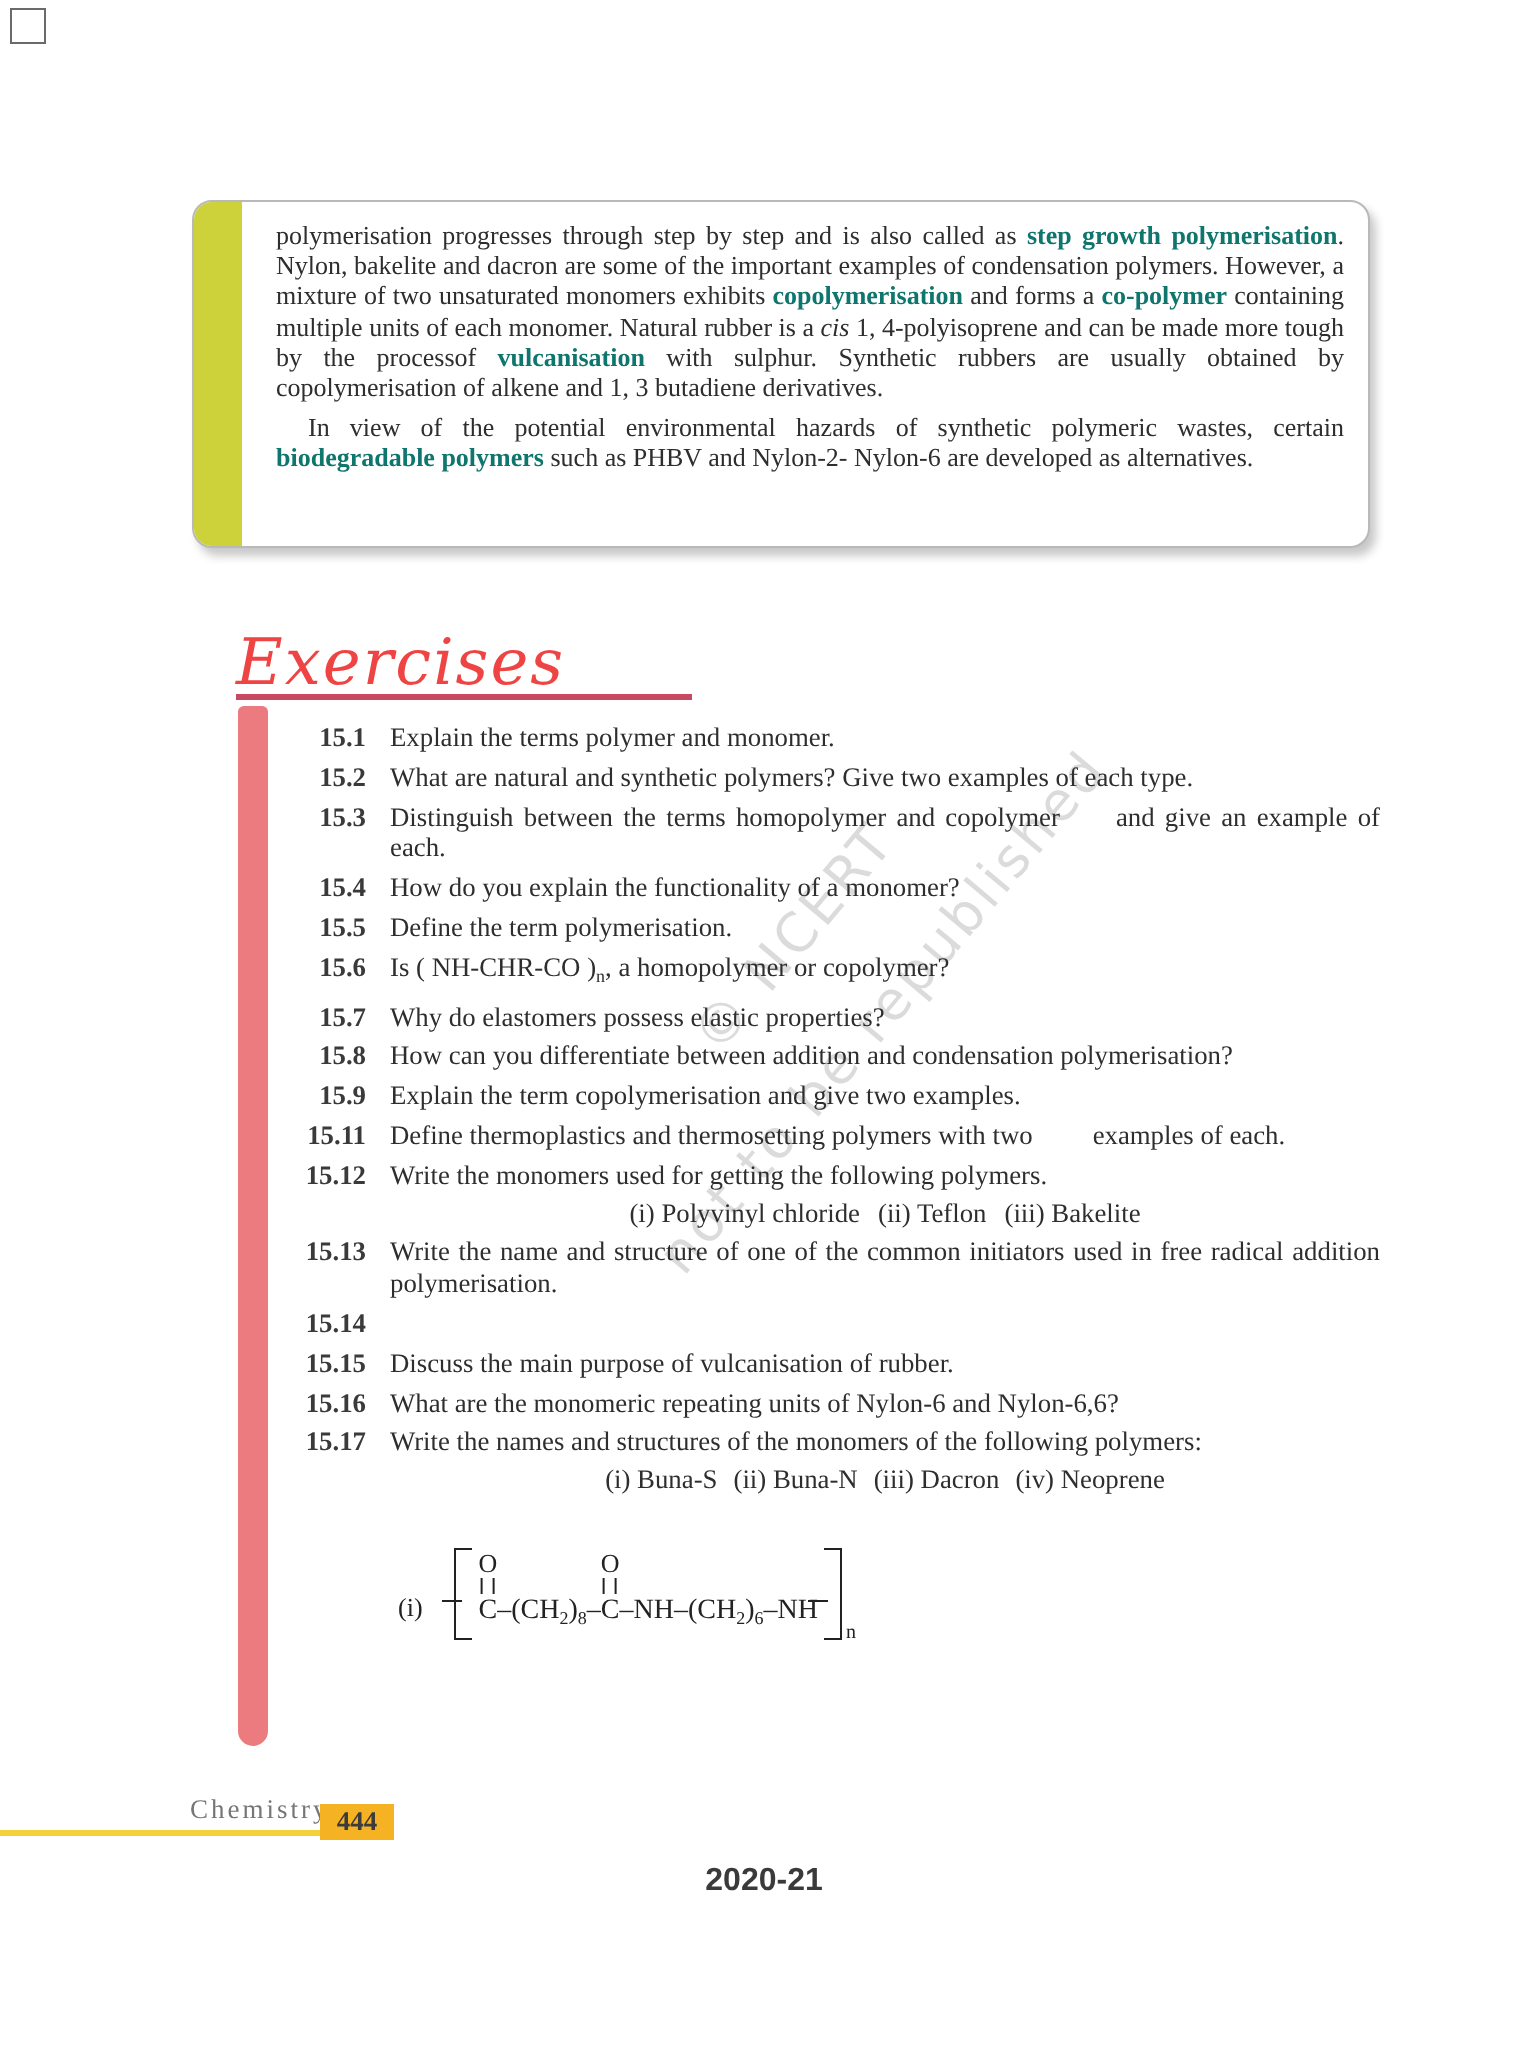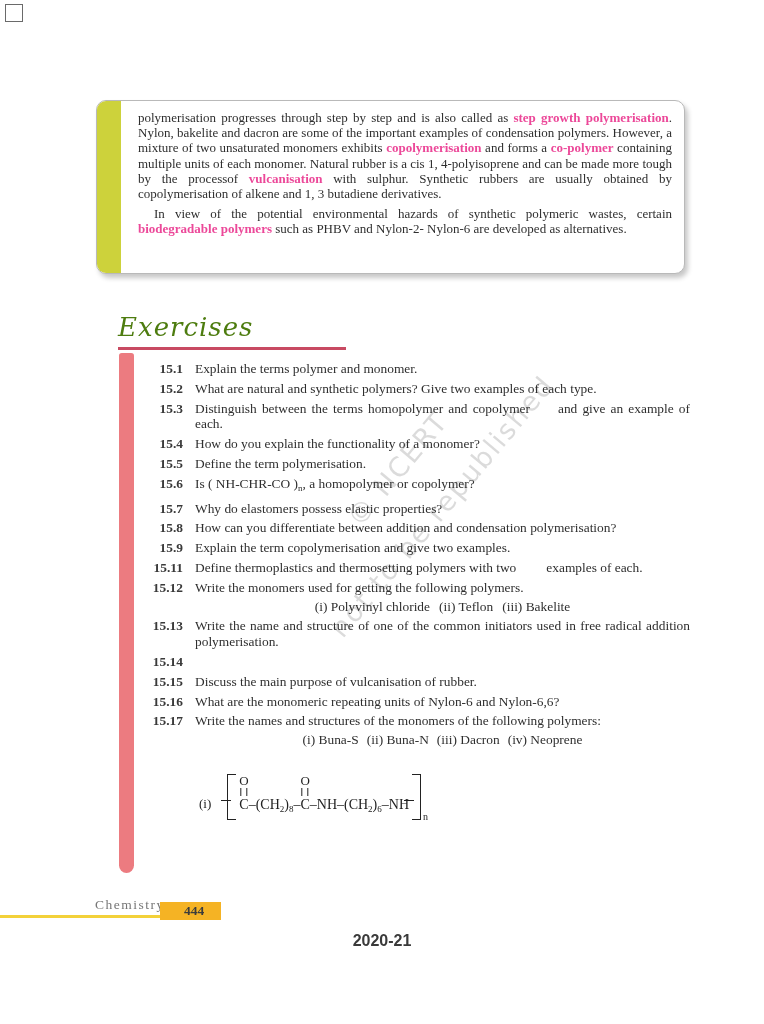--- a/index.html
+++ b/index.html
@@ -18,28 +18,28 @@
   
   .intro-box{position:absolute;left:96px;top:100px;width:587px;height:172px;background:#fff;
              border:1px solid #b9b9b9;border-radius:10px;
              box-shadow:3px 4px 5px rgba(0,0,0,0.22);}
   .green-bar{position:absolute;left:0;top:0;bottom:0;width:24px;background:#cdd23b;
              border-radius:9px 0 0 9px;}
   .intro-text{position:absolute;left:41px;top:9px;width:534px;font-size:13px;line-height:15.2px;
               text-align:justify;}
   .intro-text p{margin:0;}
   .intro-text p + p{margin-top:5px;text-indent:16px;}
-  .bt{font-weight:bold;color:#ec4899;}
-  .it{}
+  .bt{font-weight:bold;color:#0f766e;}
+  .it{font-style:italic;}
   .ssub{font-size:9px;vertical-align:-3px;}
   .gap{display:inline-block;}
 
   
   .ex-heading{position:absolute;left:118px;top:312px;font-family:"DejaVu Serif",serif;
-              font-style:italic;font-size:26px;color:#4d7c0f;letter-spacing:1px;}
+              font-style:italic;font-size:32px;color:#ef4444;letter-spacing:1px;}
   .ex-underline{position:absolute;left:118px;top:347px;width:228px;height:2.5px;background:#c84a62;}
 
   
   .red-bar{position:absolute;left:119px;top:353px;width:15px;height:520px;background:#ec7b80;
            border-radius:3px 3px 8px 8px;}
 
   
   .ex-list{position:absolute;left:137px;top:361px;width:553px;font-size:13.4px;line-height:15.8px;}
   .ex-row{display:flex;margin-bottom:4px;}
   .ex-num{width:46px;text-align:right;font-weight:bold;color:#3a3a3a;flex:none;}
@@ -61,21 +61,21 @@
   .bracket.right{border-right:1.6px solid #222;border-top:1.6px solid #222;border-bottom:1.6px solid #222;}
   .bracket::after{content:"";position:absolute;top:56%;height:1.6px;width:10px;background:#222;}
   .bracket.left::after{left:-7px;}
   .bracket.right::after{left:-8px;}
   .n-sub{font-size:10px;margin-left:2px;margin-bottom:-8px;}
 
   
   .footer-chem{position:absolute;left:95px;top:897px;font-size:13.5px;color:#767676;letter-spacing:1.5px;}
   .footer-line{position:absolute;left:0;top:915px;width:197px;height:2.5px;background:#f3d139;}
   .footer-page{position:absolute;left:160px;top:902px;width:37px;height:18px;background:#f5b324;
-               color:#3c3c3c;font-weight:bold;font-size:13.5px;text-align:left;line-height:18px;padding-left:24px;}
+               color:#3c3c3c;font-weight:bold;font-size:13.5px;text-align:center;line-height:18px;}
   .footer-year{position:absolute;left:0;right:0;top:932px;text-align:center;
                font-family:"Liberation Sans",sans-serif;font-size:16px;font-weight:bold;color:#3a3a3a;}
 </style>
 </head>
 <body>
 
 <div class="regmark"></div>
 
 <div class="watermark">
   <div>© NCERT</div>

